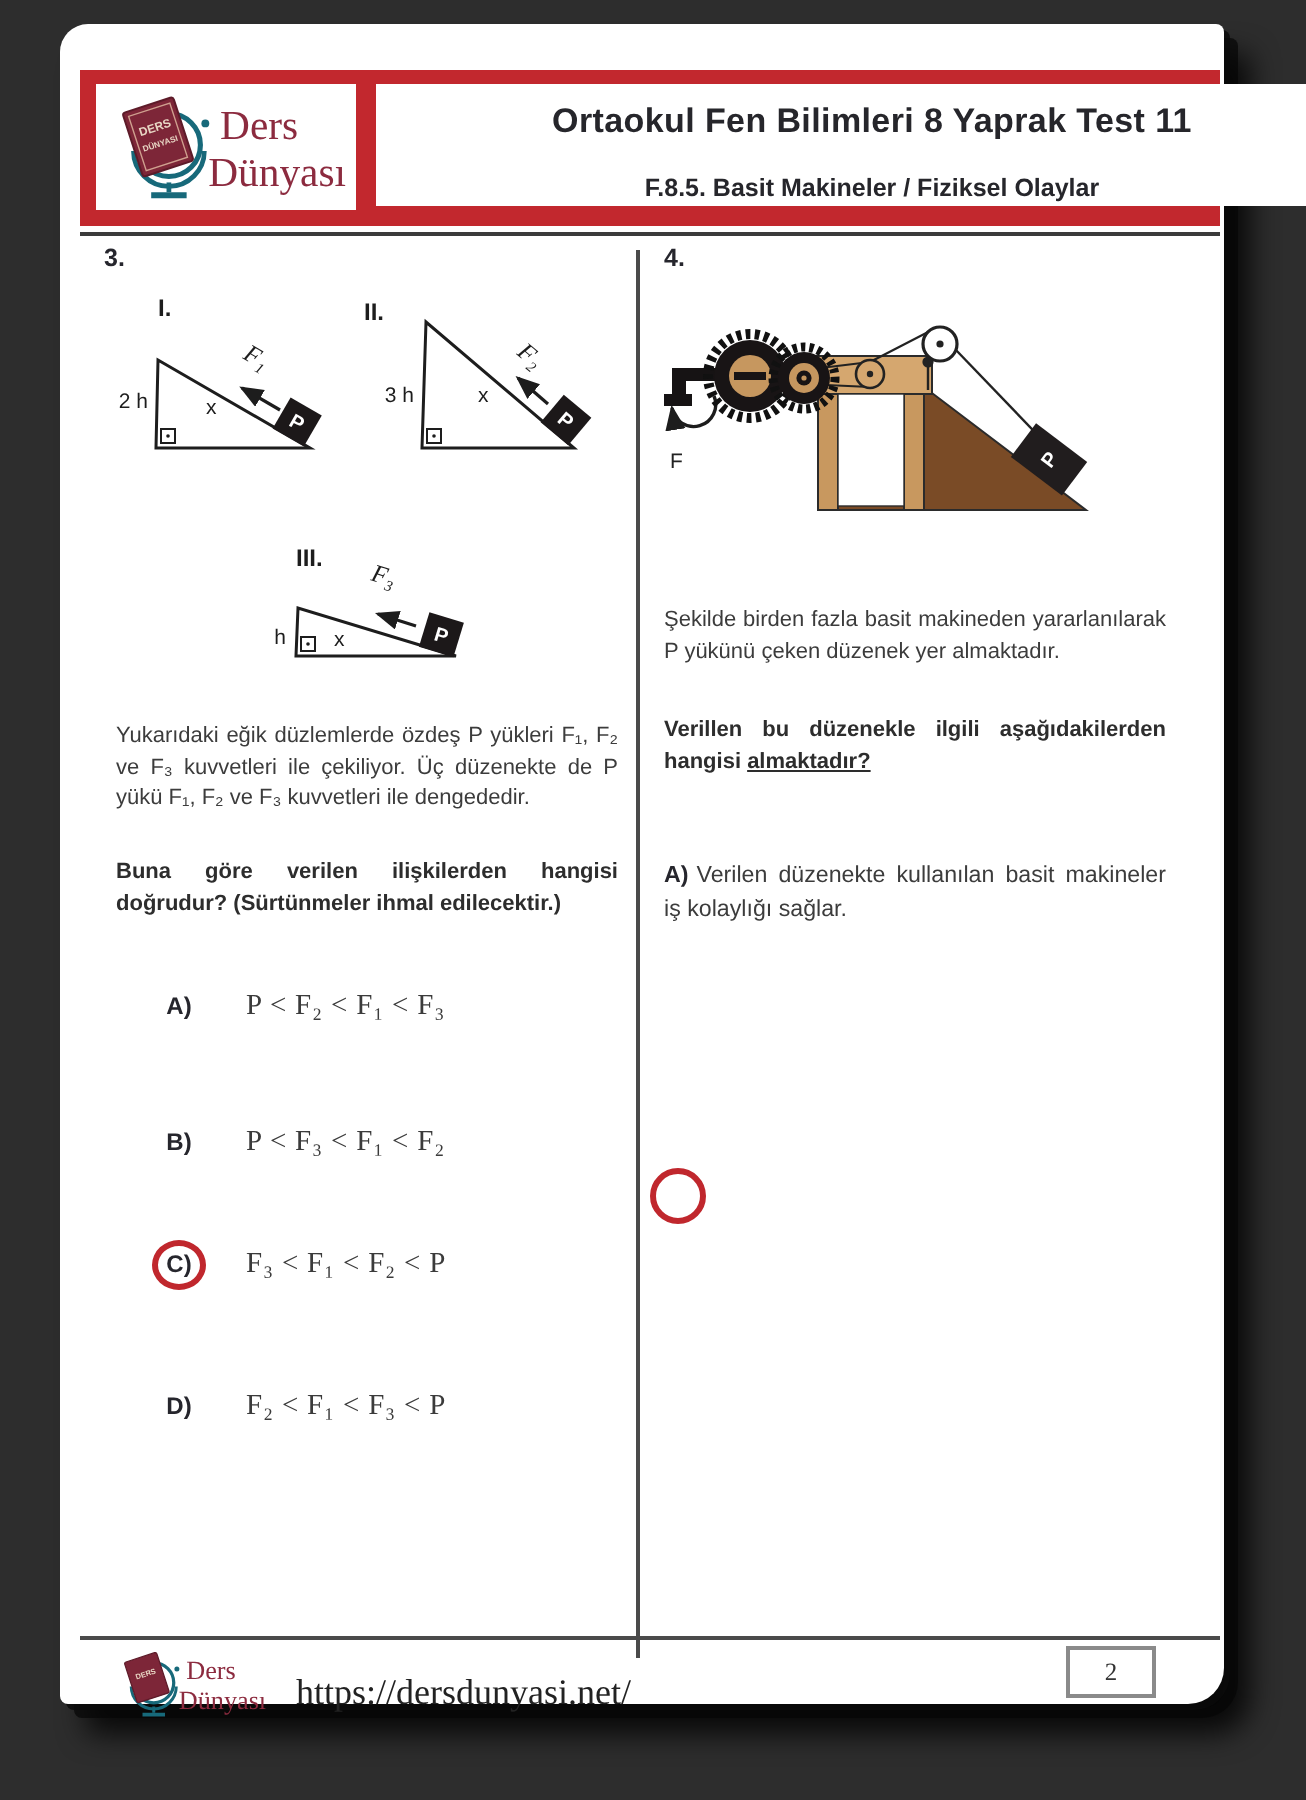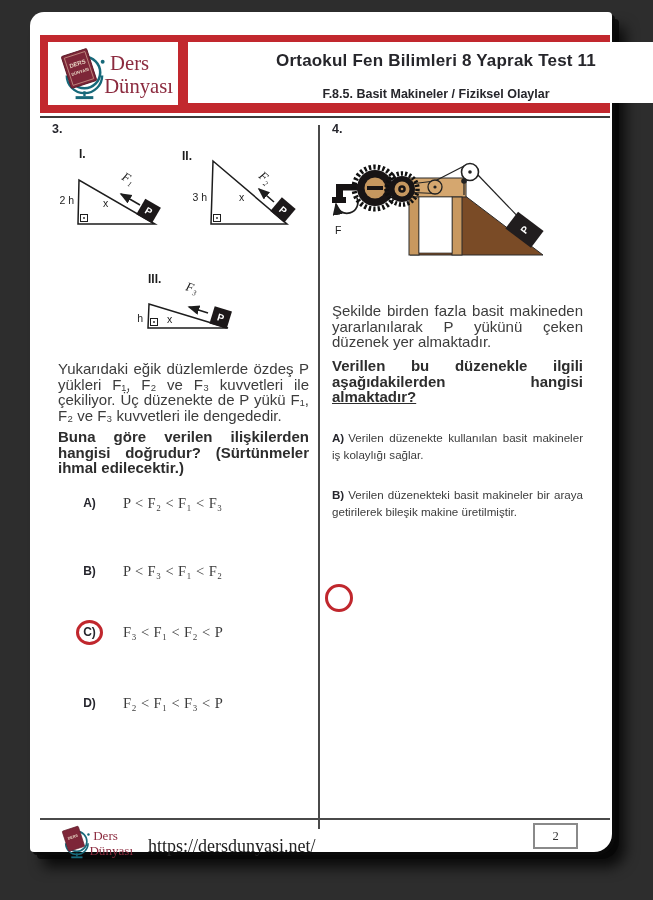--- a/index.html
+++ b/index.html
@@ -19,21 +19,21 @@
   
   .band { position:absolute; left:10px; top:23px; width:570px; height:78px; background:#C2282E; }
   .logo-box { position:absolute; left:8px; top:7px; width:130px; height:63px; background:#fff; }
   .title-box { position:absolute; left:148px; top:7px; width:496px; height:61px; background:#fff; text-align:center; }
   .doc-title { margin-top:9px; font-size:17px; font-weight:bold; color:#26262b; letter-spacing:.2px; }
   .doc-subtitle { margin-top:16px; font-size:12.5px; font-weight:bold; color:#26262b; }
   .header-rule { position:absolute; left:10px; top:104px; width:570px; height:2px; background:#3b3b3b; }
   
   .divider { position:absolute; left:288px; top:113px; width:1.5px; height:704px; background:#4a4a4a; }
   .qnum { position:absolute; font-size:12.5px; font-weight:bold; color:#26262d; }
-  .para { position:absolute; width:251px; font-size:15px; line-height:15.6px; color:#3c3c3c; text-align:justify; }
+  .para { position:absolute; width:251px; font-size:11px; line-height:15.6px; color:#3c3c3c; text-align:justify; }
   .bold { font-weight:bold; color:#2d2d2d; }
   .u { text-decoration:underline; }
   
   .q3-option { position:absolute; left:46px; height:28px; display:flex; align-items:center; }
   .opt-label { width:27px; height:25px; display:inline-flex; align-items:center; justify-content:center;
                font-size:12px; font-weight:bold; color:#26262d; }
   .opt-label.circled { border:3.5px solid #C0272D; border-radius:50%; }
   .formula { margin-left:20px; font-family:Liberation Serif, serif; font-size:14.5px;
              color:#3b3b3b; letter-spacing:.4px; }
   
@@ -220,21 +220,20 @@
       <circle r="7.5" fill="#C6975F"></circle>
       <circle r="3.8" fill="#181415"></circle>
       <circle r="1.3" fill="#C6975F"></circle>
     </g>
   </svg>
 
   <p class="para" style="left:302px; top:291px;">Şekilde birden fazla basit makineden yararlanılarak P yükünü çeken düzenek yer almaktadır.</p>
   <p class="para bold" style="left:302px; top:346px;"><span>Verillen bu düzenekle ilgili aşağıdakilerden hangisi </span><span class="u">almaktadır?</span></p>
 
   <p class="q4-option" style="top:418px;"><b class="q4-opt-label">A)</b><span>Verilen düzenekte kullanılan basit makineler iş kolaylığı sağlar.</span></p>
-  <p class="q4-option" style="top:475px;"><b class="q4-opt-label">B)</b><span>Verilen düzenekteki basit makineler bir araya getirilerek bileşik makine üretilmiştir.</span></p>
   <div class="circle-d"></div>
 
   <div class="footer-rule"></div>
   <div class="footer-logo">
     <svg viewBox="0 0 130 64" width="90" height="40">
       <g>
         <circle cx="36" cy="31" r="16" fill="none" stroke="#17697A" stroke-width="2.6"></circle>
         <path d="M18,34 a18,18 0 0 0 36,0" fill="none" stroke="#17697A" stroke-width="2.4"></path>
         <circle cx="54.5" cy="20" r="2" fill="#17697A"></circle>
         <line x1="36" y1="50" x2="36" y2="55" stroke="#17697A" stroke-width="2.4"></line>

